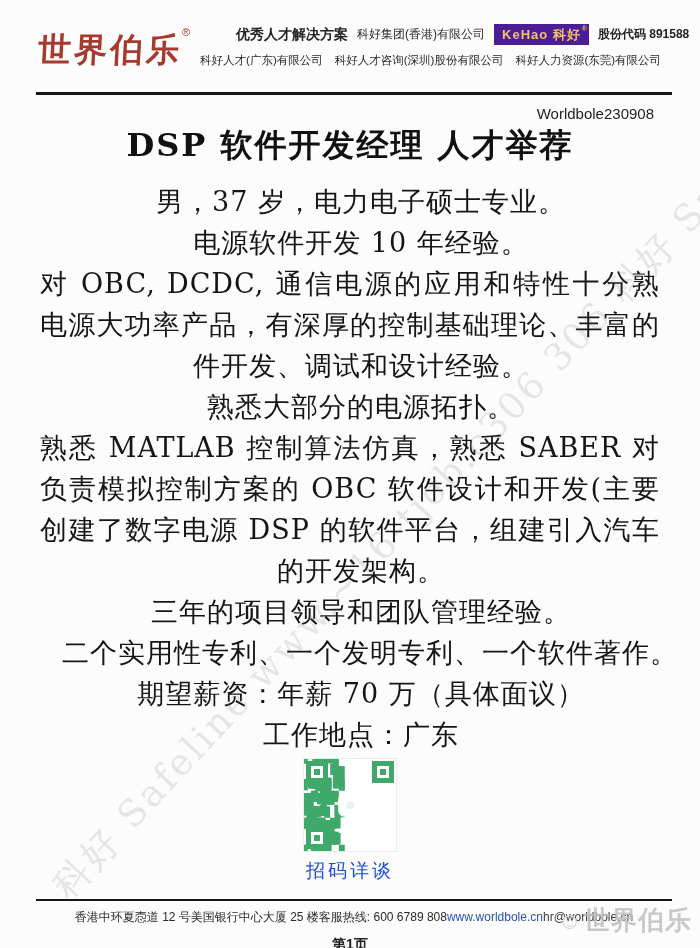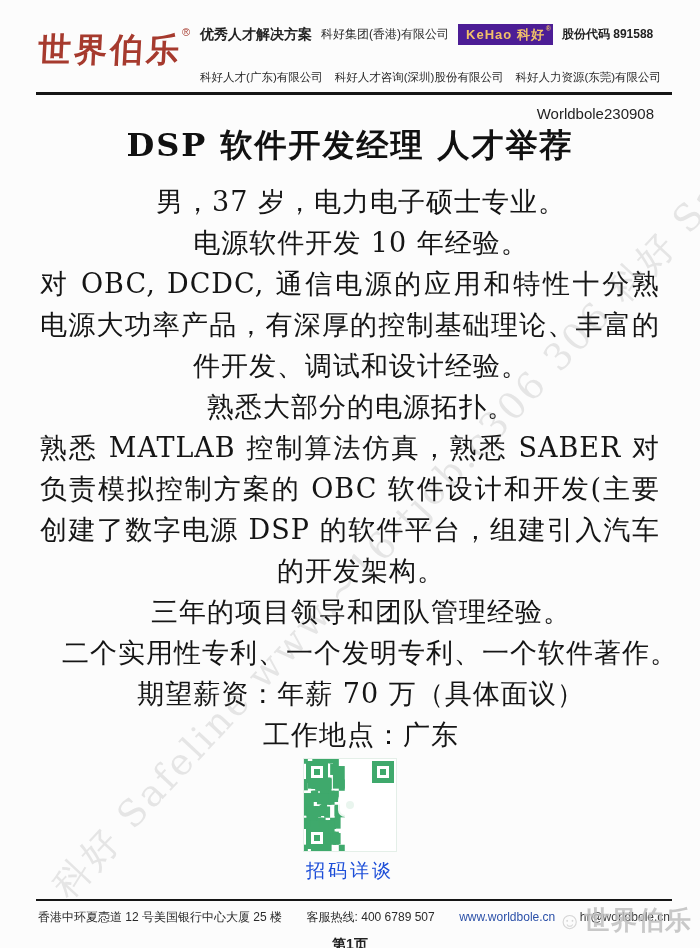--- a/index.html
+++ b/index.html
@@ -11,30 +11,30 @@
   
   .letterhead{position:absolute;top:24px;left:38px;right:28px;display:flex;align-items:flex-start;}
   .logo-block{position:relative;flex:0 0 auto;padding-top:8px;}
   .logo-cn{
     font-family:"DejaVu Serif","Liberation Serif",serif;font-weight:bold;
     font-size:33px;color:#a63a2e;letter-spacing:3px;line-height:1.1;
     transform:skewX(-3deg);display:inline-block;
   }
   .logo-reg{font-size:11px;color:#a63a2e;vertical-align:top;position:relative;top:-6px;}
   .head-cols{margin-left:10px;flex:1;min-width:0;}
-  .head-row1{display:flex;align-items:center;gap:9px;white-space:nowrap;}
+  .head-row1{display:flex;align-items:center;gap:9px;white-space:nowrap;margin-left:36px;}
   .tagline{font-size:14px;font-weight:bold;color:#222;}
   .company{font-size:12px;color:#2a2a2a;}
   .kehao-box{
     background:#4c1d95;color:#f2c169;font-weight:bold;font-size:13px;
     padding:4px 8px 4px 8px;letter-spacing:1px;position:relative;line-height:1;
   }
   .kehao-reg{font-size:7px;position:absolute;top:1px;right:1px;color:#f2c169;}
   .stock-code{font-size:12px;font-weight:bold;color:#222;}
-  .head-row2{display:flex;gap:12px;margin-top:25px;white-space:nowrap;}
+  .head-row2{display:flex;gap:12px;margin-top:8px;white-space:nowrap;}
   .head-row2 .company{font-size:11.5px;}
   
   .rule{position:absolute;left:36px;right:28px;height:3px;background:#161616;}
   .top-rule{top:92px;}
   .bottom-rule{top:899px;height:2px;}
   
   .doc-code{position:absolute;top:105px;right:46px;font-size:15px;color:#1f1f1f;}
   .doc-title{
     position:absolute;top:124px;left:0;right:0;margin:0;text-align:center;
     font-family:"DejaVu Serif","Liberation Serif",serif;
@@ -70,21 +70,21 @@
     border-radius:5px;box-shadow:0 0 0 2px rgba(255,255,255,.9);
   }
   .qr-logo::after{content:"";position:absolute;left:6px;top:6px;width:8px;height:8px;border-radius:50%;background:#e9f5ee;}
   .qr-caption{
     margin-top:3px;font-family:"DejaVu Serif","Liberation Serif",serif;
     font-size:19px;color:#1d4ed8;letter-spacing:3px;
   }
   
   .footer{
     position:absolute;top:909px;left:38px;right:30px;
-    display:flex;justify-content:space-between;align-items:baseline;
+    display:flex;justify-content:center;align-items:baseline;
     font-size:12px;color:#2a2a2a;white-space:nowrap;
   }
   .footer .website{color:#2b50a8;text-decoration:none;}
   .footer .email{color:#3a3a3a;}
   .page-num{
     position:absolute;top:936px;left:0;right:0;text-align:center;
     font-size:14px;font-weight:bold;color:#222;
   }
   
   .wm-diagonal{
@@ -165,21 +165,21 @@
       <div class="qr-finder bl"></div>
       <div class="qr-logo"></div>
     </div>
     <div class="qr-caption">招码详谈</div>
   </div>
 
   <div class="rule bottom-rule"></div>
 
   <footer class="footer">
     <span class="address">香港中环夏悫道 12 号美国银行中心大厦 25 楼</span>
-    <span class="hotline"><span>客服热线:</span> <span>400 6789 507</span></span>
+    <span class="hotline"><span>客服热线:</span> <span>600 6789 808</span></span>
     <a class="website">www.worldbole.cn</a>
     <span class="email">hr@worldbole.cn</span>
   </footer>
 
   <div class="page-num">第1页</div>
 
   <div class="wm-diagonal">科好 Safeline  www.~16-tjob.c306 306  科好 Safeline</div>
   <div class="wm-badge">
     <span class="wm-face">☺</span>
     <span class="wm-name">世界伯乐</span>

